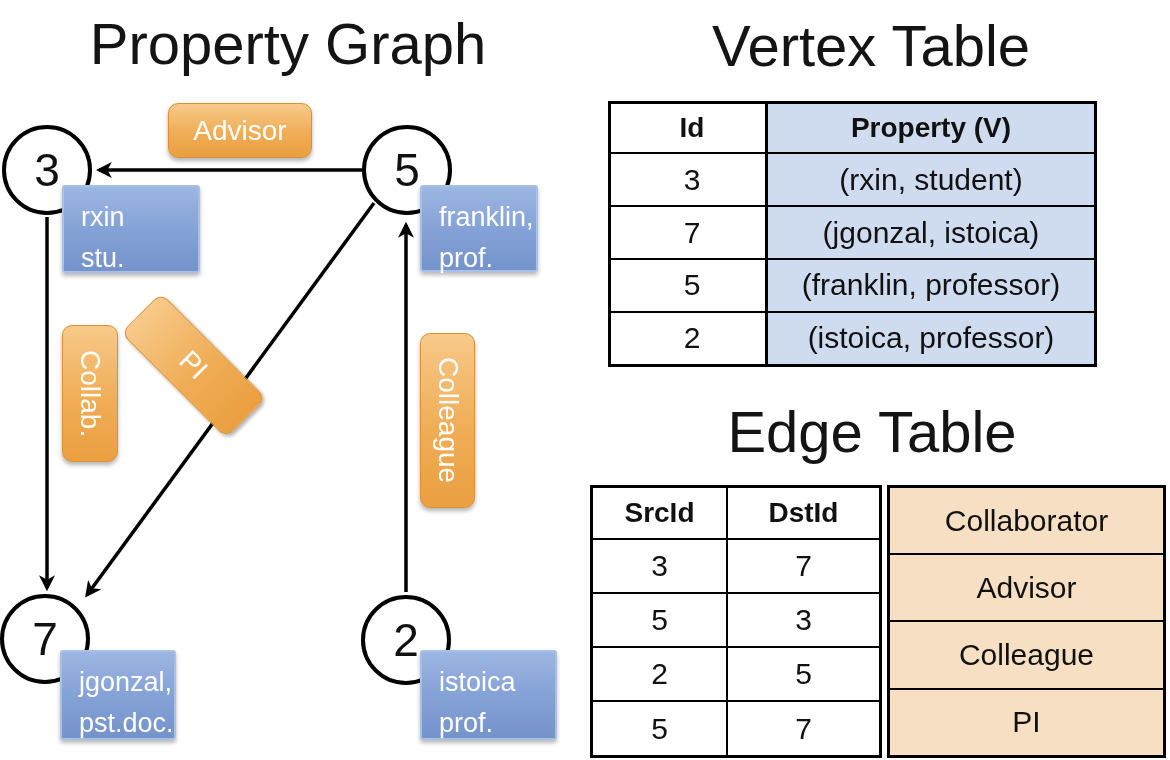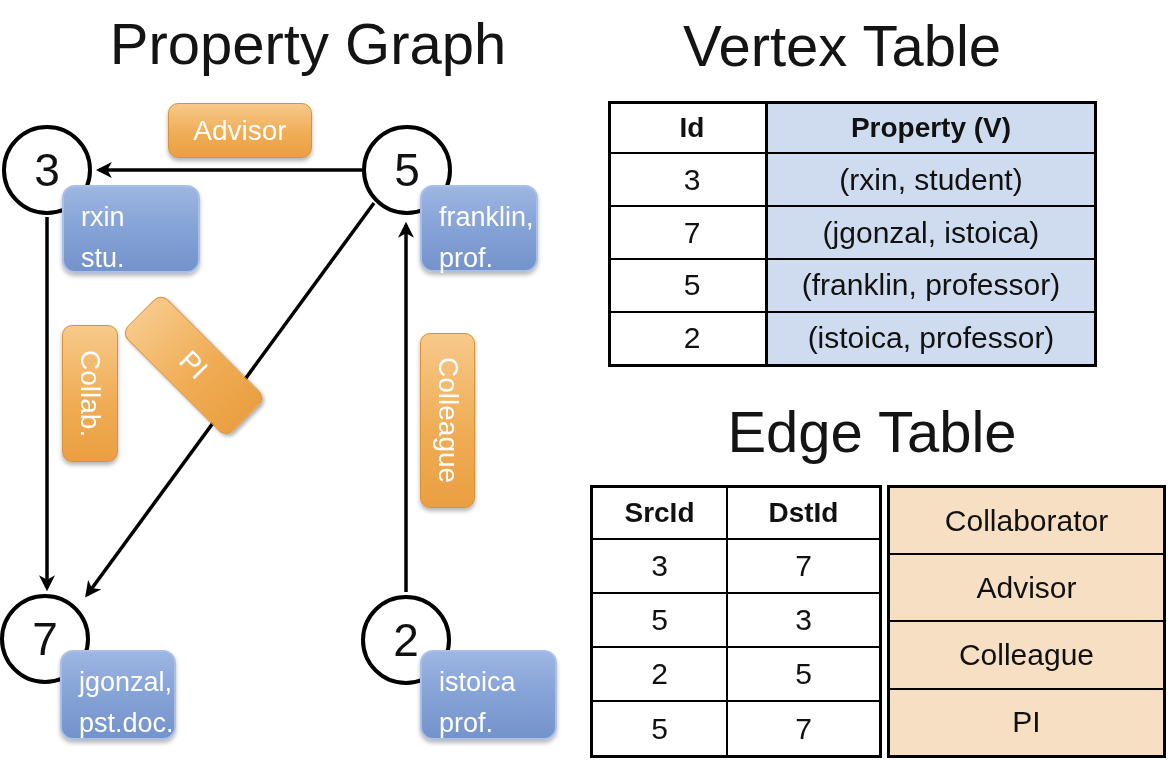--- a/index.html
+++ b/index.html
@@ -4,42 +4,42 @@
 <style>
   html,body{margin:0;padding:0;background:#fff;}
   .stage{
     position:relative;width:1170px;height:760px;background:#fff;overflow:hidden;
     font-family:"Liberation Sans",sans-serif;
   }
   .big-title{
     position:absolute;text-align:center;font-size:58px;font-weight:300;
     color:#141414;letter-spacing:0px;white-space:nowrap;
   }
-  #title-graph{left:0;top:10px;width:576px;padding-left:20px;}
-  #title-vertex{left:592px;top:12px;width:500px;}
+  #title-graph{left:0;top:10px;width:576px;}
+  #title-vertex{left:621px;top:12px;width:500px;}
   #title-edge{left:592px;top:398px;width:560px;}
 
   
   #edges{position:absolute;left:0;top:0;z-index:3;pointer-events:none;}
 
   
   .node{
     position:absolute;width:90px;height:90px;box-sizing:border-box;z-index:2;
     border:4px solid #000;border-radius:50%;background:#fff;
     display:flex;align-items:center;justify-content:center;
     font-size:46px;font-weight:300;color:#111;
   }
   #node-3{left:2px;top:125px;}
   #node-5{left:362px;top:125px;}
   #node-7{left:0px;top:594px;}
   #node-2{left:361px;top:595px;}
 
   
   .vbox{
-    position:absolute;z-index:4;box-sizing:border-box;border-radius:13px;
+    position:absolute;z-index:4;box-sizing:border-box;border-radius:3px;
     background:linear-gradient(180deg,#9db6e2 0%,#87a4d8 45%,#7493cb 100%);
     border:2px solid #a9bfe6;color:#fff;font-size:27px;font-weight:300;
     line-height:1.5;padding:10px 0 0 17px;
     box-shadow:0 3px 4px rgba(0,0,0,.28);
   }
   .vbox span{display:block;}
   #vbox-rxin{left:62px;top:185px;width:138px;height:88px;}
   #vbox-franklin{left:420px;top:185px;width:118px;height:87px;}
   #vbox-jgonzal{left:60px;top:650px;width:116px;height:90px;}
   #vbox-istoica{left:420px;top:650px;width:137px;height:90px;}

